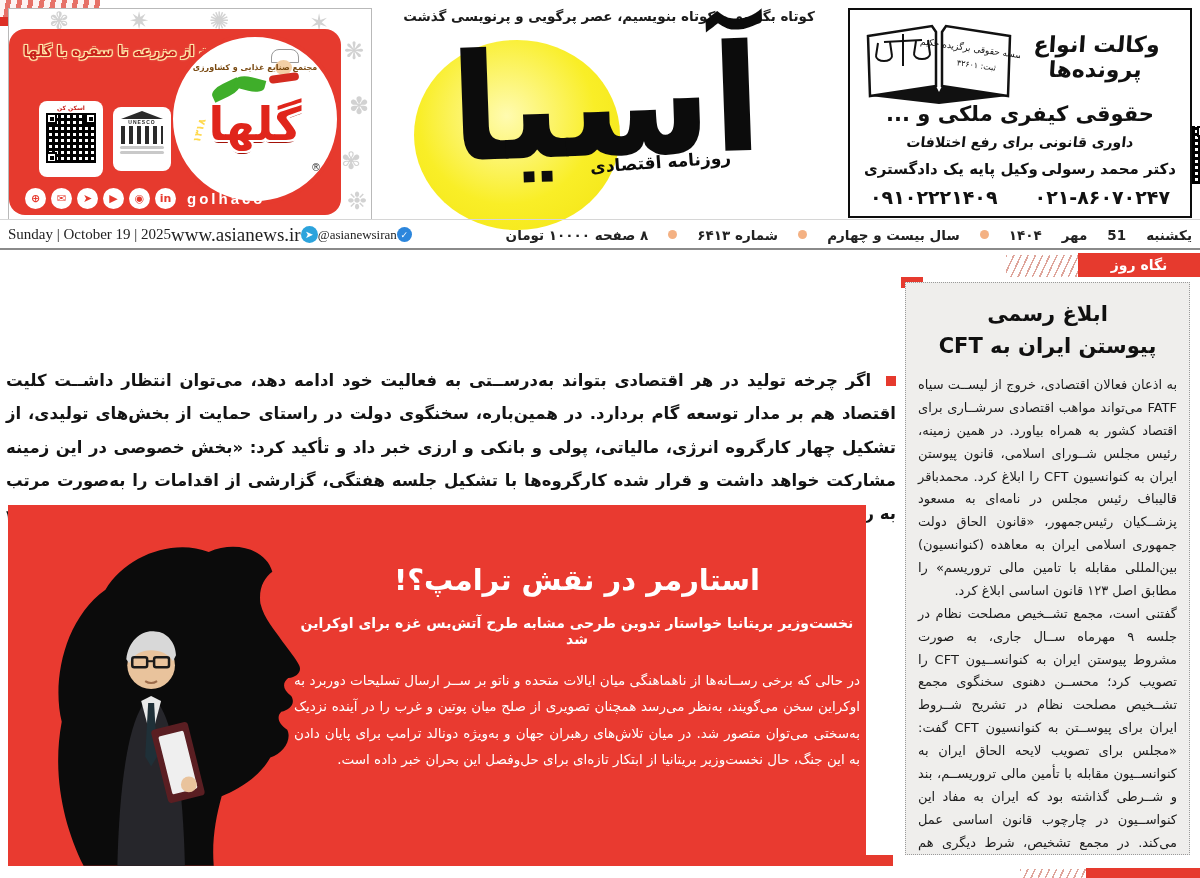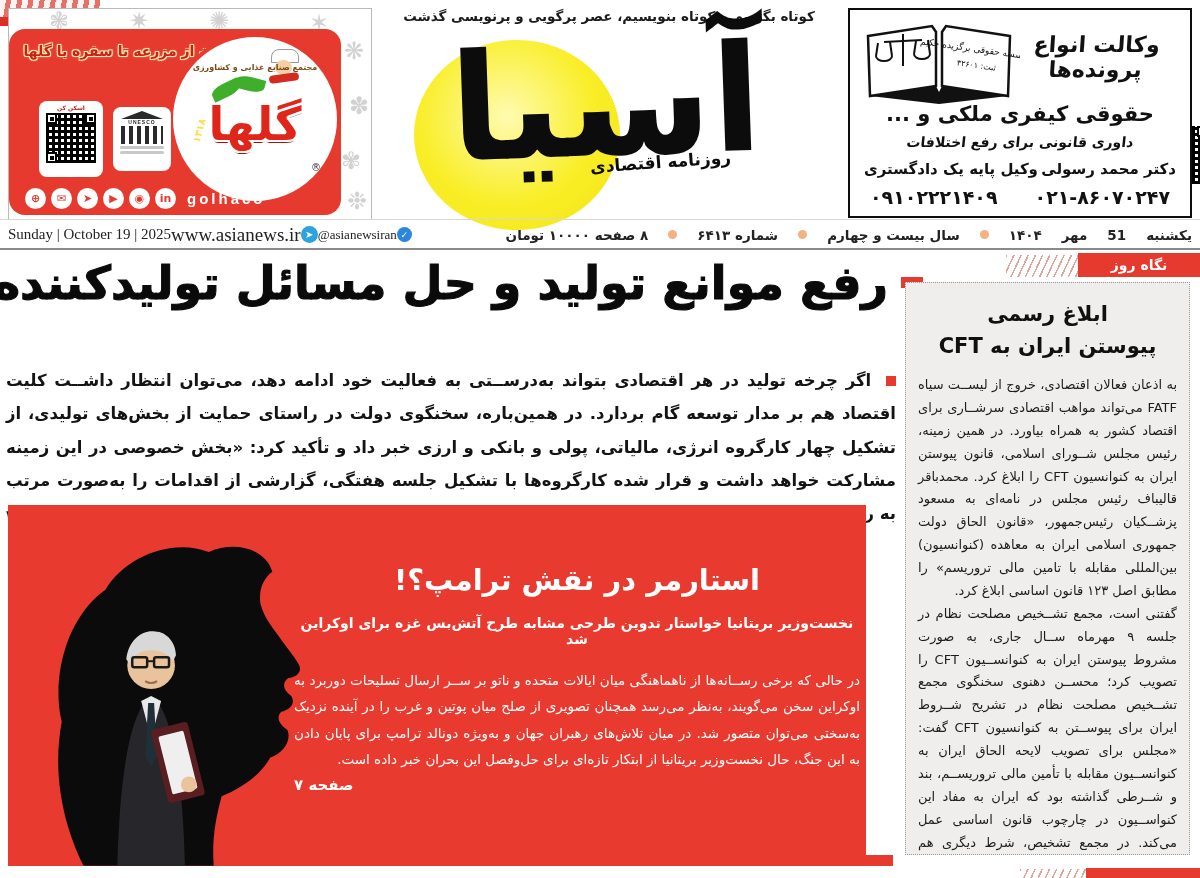--- a/index.html
+++ b/index.html
@@ -235,21 +235,20 @@
     </div>
     <div class="dl-left">
       <span class="en">Sunday | October 19 | 2025</span>
       <span class="site">www.asianews.ir</span>
       <span class="tg">➤</span>
       <span class="hnd">@asianewsiran</span>
       <span class="badge">✓</span>
     </div>
   </div>
 
-  <h1 class="abs headline" style="margin:0">رفع موانع تولید و حل مسائل تولیدکننده</h1>
   <p class="abs lede" style="margin:0">
     <span class="red-bullet"></span>
     <span>اگر چرخه تولید در هر اقتصادی بتواند به‌درســتی به فعالیت خود ادامه دهد، می‌توان انتظار داشــت کلیت اقتصاد هم بر مدار توسعه گام بردارد. در همین‌باره، سخنگوی دولت در راستای حمایت از بخش‌های تولیدی، از تشکیل چهار کارگروه انرژی، مالیاتی، پولی و بانکی و ارزی خبر داد و تأکید کرد: «بخش خصوصی در این زمینه مشارکت خواهد داشت و قرار شده کارگروه‌ها با تشکیل جلسه هفتگی، گزارشی از اقدامات را به‌صورت مرتب به رئیس‌جمهوری ارائه دهند.»</span>
     <span class="pref">صفحه ۴</span>
   </p>
 
   <div class="abs starmer">
     <div class="starmer-art">
       <svg viewBox="0 0 300 350" width="298" height="348">
         <path d="M62,350 C42,310 30,258 40,205 C30,165 42,102 84,72 C104,38 152,20 188,34 C216,22 246,32 252,54 C244,60 238,70 240,86 C244,102 254,112 262,124 C268,132 276,142 279,148 C282,154 277,160 268,161 C262,166 262,172 271,179 C276,187 269,193 261,195 C256,200 258,207 267,213 C272,223 263,237 250,241 C238,262 216,274 201,280 C195,302 191,324 193,350 Z" fill="#0b0b0b"></path>
@@ -266,21 +265,20 @@
           <rect x="55" y="100" width="15" height="10" rx="2" fill="none" stroke="#1a1a1a" stroke-width="2.5"></rect>
           <line x1="48" y1="104" x2="55" y2="104" stroke="#1a1a1a" stroke-width="2"></line>
           <path d="M46,124 q6,4 12,0" stroke="#9c6b4a" stroke-width="2" fill="none"></path>
         </g>
       </svg>
     </div>
     <div class="st-text">
       <h2 class="st-title">استارمر در نقش ترامپ؟!</h2>
       <h3 class="st-sub">نخست‌وزیر بریتانیا خواستار تدوین طرحی مشابه طرح آتش‌بس غزه برای اوکراین شد</h3>
       <p class="st-body">در حالی که برخی رســانه‌ها از ناهماهنگی میان ایالات متحده و ناتو بر ســر ارسال تسلیحات دوربرد به اوکراین سخن می‌گویند، به‌نظر می‌رسد همچنان تصویری از صلح میان پوتین و غرب را در آینده نزدیک به‌سختی می‌توان متصور شد. در میان تلاش‌های رهبران جهان و به‌ویژه دونالد ترامپ برای پایان دادن به این جنگ، حال نخست‌وزیر بریتانیا از ابتکار تازه‌ای برای حل‌وفصل این بحران خبر داده است.</p>
-      <span class="st-pref">صفحه ۷</span>
     </div>
   </div>
 
   <div class="abs dv-label">نگاه روز</div>
   <div class="abs hatch dv-hatch"></div>
   <div class="abs dv-corner"></div>
   <div class="abs dv-box">
     <div class="dv-title">
       <span>ابلاغ رسمی</span><br>
       <span>پیوستن ایران به CFT</span>

